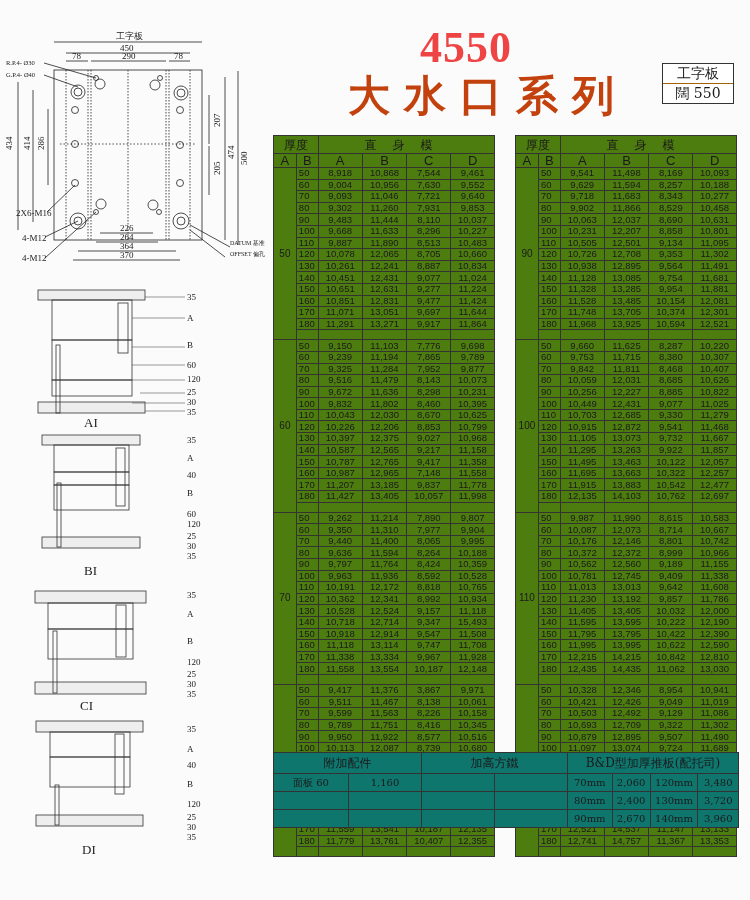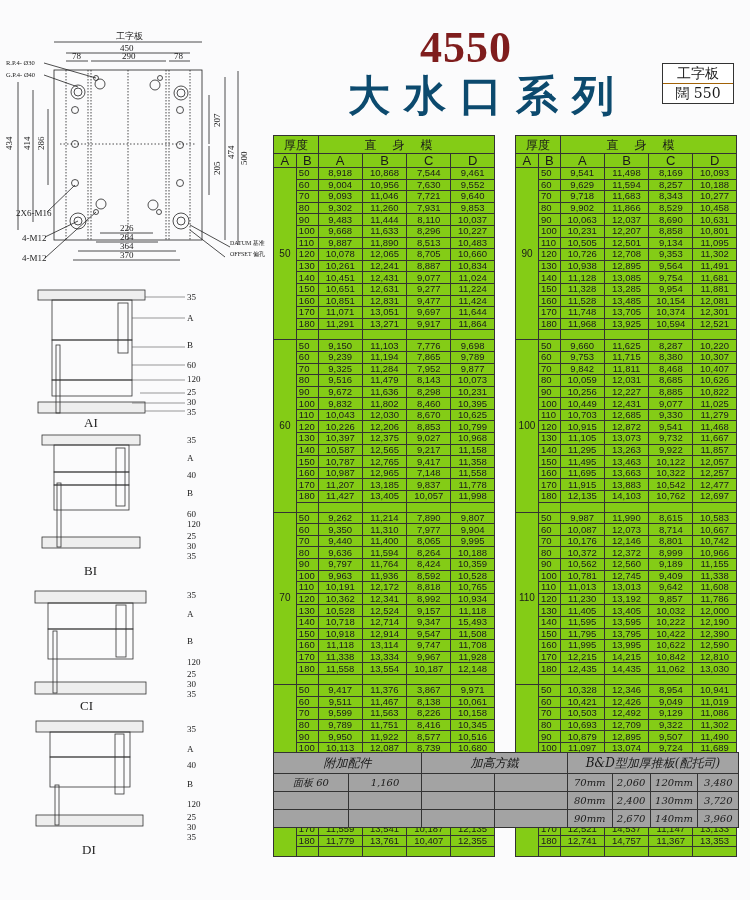--- a/index.html
+++ b/index.html
@@ -8,54 +8,54 @@
     background: #fbfbfc;
     font-family: "Liberation Sans", "DejaVu Sans", sans-serif;
     color: #1a1a1a;
   }
   .abs { position: absolute; }
 
   
   .title-num {
     position: absolute; left: 420px; top: 22px;
     font-family: "Liberation Serif", "DejaVu Serif", serif;
-    font-weight: bold; font-size: 44px; letter-spacing: 1px; color: #7f1d1d;
+    font-weight: bold; font-size: 44px; letter-spacing: 1px; color: #ef4444;
   }
   .title-cn {
     position: absolute; left: 348px; top: 68px;
     font-family: "DejaVu Sans", sans-serif; font-weight: bold;
-    font-size: 42px; letter-spacing: 14px; color: #0c4a6e;
+    font-size: 42px; letter-spacing: 14px; color: #c2410c;
   }
   .plate-box {
     position: absolute; left: 662px; top: 63px; width: 70px;
     border: 1px solid #333; font-family: "DejaVu Serif", serif; font-size: 14px;
     text-align: center; background: #fff;
   }
   .plate-box div { height: 19px; line-height: 19px; }
   .plate-box div + div { border-top: 1px solid #a16207; }
 
   
   table.price {
-    position: absolute; border-collapse: collapse; background: #84cc16;
+    position: absolute; border-collapse: collapse; background: #4d7c0f;
     font-size: 9.5px; font-family: "Liberation Sans", sans-serif;
   }
   table.price th, table.price td {
     border: 1px solid #333; padding: 0; text-align: center; height: 10.6px; line-height: 10px;
   }
   table.price th.hd1 { font-family: "DejaVu Serif", serif; font-weight: normal; font-size: 12px; height: 17px; }
   table.price th.hd2 { font-weight: normal; font-size: 13px; height: 13px; }
   table.price td.grpA { font-size: 10px; vertical-align: middle; }
   table.price td.b { text-align: left; padding-left: 2px; }
   table.price tr.blank td { height: 9px; }
   .spaced { letter-spacing: 16px; }
 
   
   table.acc {
-    position: absolute; border-collapse: collapse; background: #a3a3a3;
-    font-family: "DejaVu Serif", serif; font-size: 10px; font-style: italic;
+    position: absolute; border-collapse: collapse; background: #0f766e;
+    font-family: "DejaVu Serif", serif; font-size: 10px;
   }
   table.acc td, table.acc th { border: 1px solid #333; height: 17px; padding: 0 4px; text-align: center; font-weight: normal; }
   table.acc th { height: 20px; font-size: 12px; }
 
   
   svg text { font-family: "Liberation Serif", "DejaVu Serif", serif; }
   .lbl { font-size: 9px; fill: #222; }
   .cap { font-size: 13px; fill: #222; }
 </style>
 </head>

